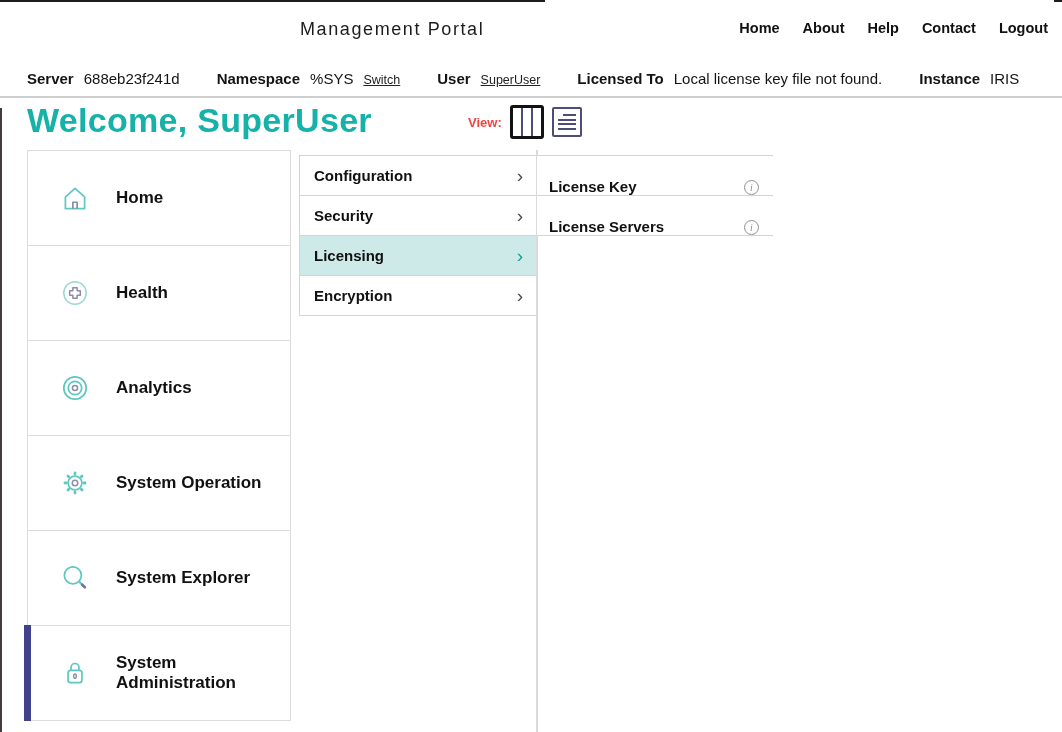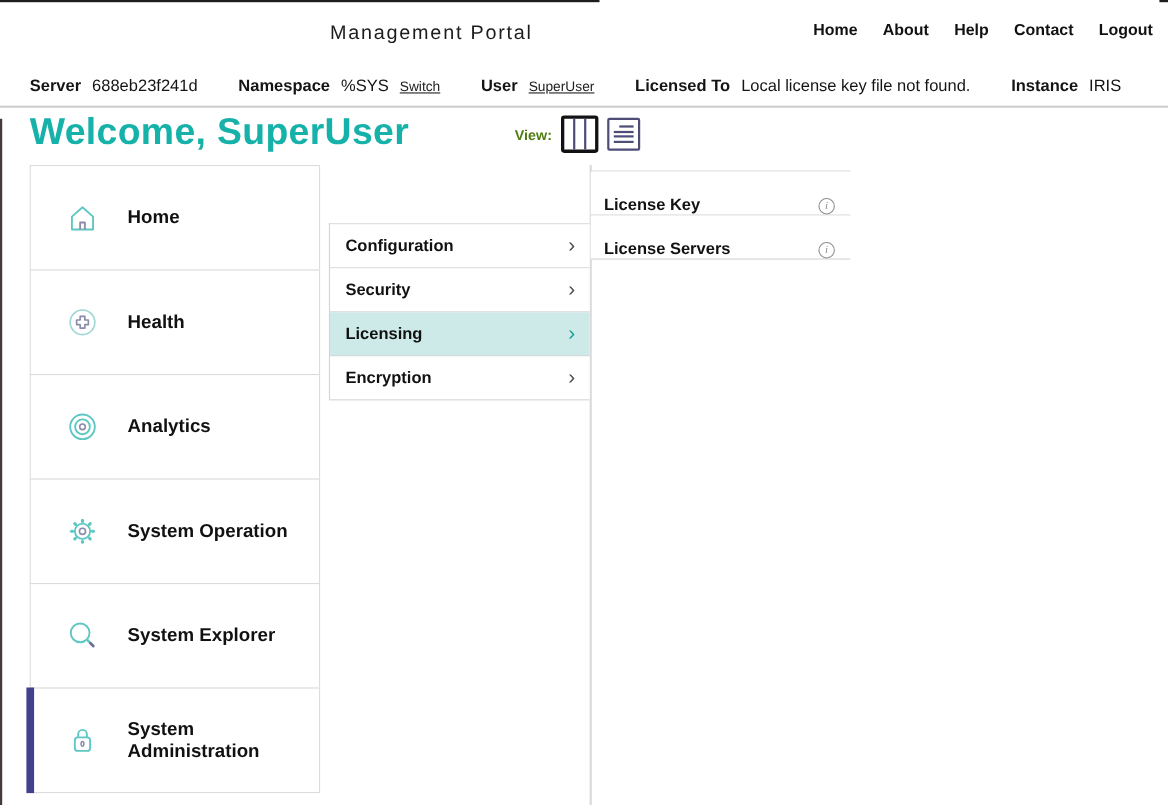--- a/index.html
+++ b/index.html
@@ -28,39 +28,39 @@
   
   .info-bar { position:absolute; top:62px; left:27px; right:0; height:32px; display:flex; align-items:center; font-size:15px; }
   .info-group { display:flex; align-items:baseline; gap:10px; margin-right:37px; white-space:nowrap; }
   .info-label { font-weight:700; }
   .info-link { font-size:12.5px; color:#222; text-decoration:underline; cursor:pointer; margin-left:0; }
   .separator { position:absolute; top:96px; left:0; right:0; height:2px; background:#cfcfcf; }
 
   
   .welcome-title { position:absolute; left:27px; top:101px; font-size:34px; font-weight:600; color:#16b2a9; letter-spacing:0.3px; }
   .view-group { position:absolute; left:468px; top:105px; display:flex; align-items:center; gap:8px; }
-  .view-label { font-size:13px; font-weight:700; color:#4d7c0f; }
+  .view-label { font-size:13px; font-weight:700; color:#ef4444; }
   .view-icon-cols { width:34px; height:34px; border:3px solid #121212; border-radius:3px; background:#fff; display:flex; cursor:pointer; }
   .view-icon-cols .col { flex:1; }
   .view-icon-cols .col + .col { border-left:2px solid #4d4d78; }
   .view-icon-list { width:30px; height:30px; border:2px solid #4d4d78; border-radius:2px; background:#fff; display:flex; flex-direction:column; justify-content:space-evenly; padding:3px 4px; cursor:pointer; }
   .view-icon-list .bar { height:2px; background:#4d4d78; }
   .view-icon-list .bar.short { width:70%; align-self:flex-end; }
 
   
   .v-divider { position:absolute; left:536px; top:150px; height:582px; width:2px; background:#dadada; }
 
   .sidebar { position:absolute; left:27px; top:150px; width:264px; height:571px; display:flex; flex-direction:column; }
   .side-card { flex:1; background:#fff; border:1px solid #dcdcdc; margin-top:-1px; display:flex; align-items:center; padding-left:31px; gap:25px; position:relative; cursor:pointer; }
   .side-card:first-child { margin-top:0; }
   .side-card .label { font-size:17px; font-weight:700; color:#111; }
   .side-card.selected::before { content:""; position:absolute; left:-4px; top:-1px; bottom:-1px; width:7px; background:#41418c; }
   .side-icon { width:32px; height:32px; flex:0 0 32px; }
 
-  .menu2 { position:absolute; left:299px; top:155px; width:237px; border-top:1px solid #d4d4d4; border-left:1px solid #d4d4d4;margin-top:48px; }
+  .menu2 { position:absolute; left:299px; top:155px; width:237px; border-top:1px solid #d4d4d4; border-left:1px solid #d4d4d4; }
   .menu2-row { height:40px; display:flex; align-items:center; justify-content:space-between; padding:0 13px 0 14px; border-bottom:1px solid #d4d4d4; background:#fff; cursor:pointer; }
   .menu2-row .label { font-size:15px; font-weight:700; color:#111; }
   .menu2-row .chev { font-size:19px; color:#4a4a4a; font-weight:400; line-height:1; }
   .menu2-row.selected { background:#cde9e8; }
   .menu2-row.selected .chev { color:#139f97; }
 
   .menu3 { position:absolute; left:537px; top:155px; width:236px; border-top:1px solid #d4d4d4; }
   .menu3-row { height:40px; display:flex; align-items:flex-end; justify-content:space-between; padding:0 14px 0 12px; border-bottom:1px solid #d4d4d4; background:#fff; cursor:pointer; }
   .menu3-row .label { font-size:15px; font-weight:700; color:#111; }
   .info-icon { width:15px; height:15px; border:1px solid #8f8f8f; border-radius:50%; color:#8f8f8f; font-size:10px; font-family:"Liberation Serif", serif; font-style:italic; display:flex; align-items:center; justify-content:center; line-height:1; cursor:pointer; }

